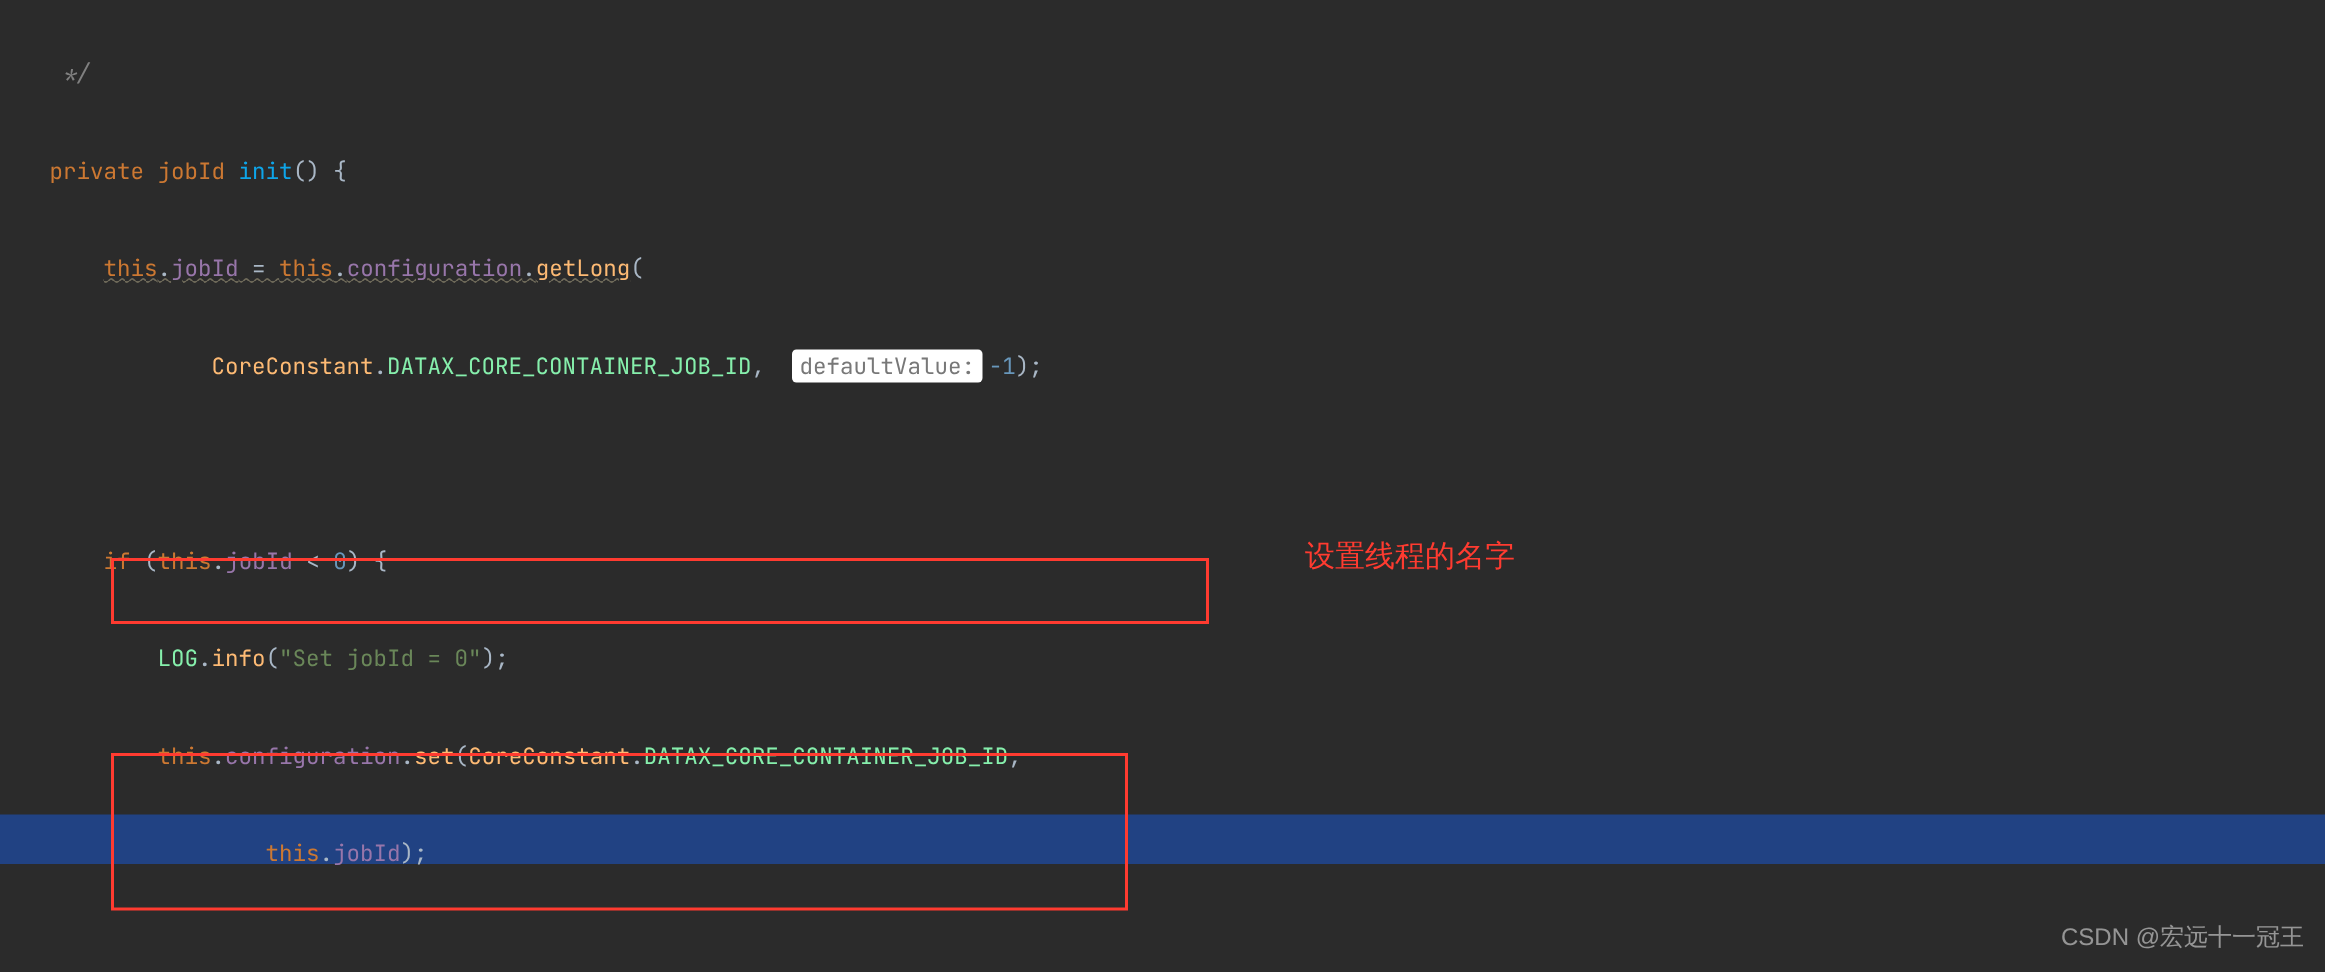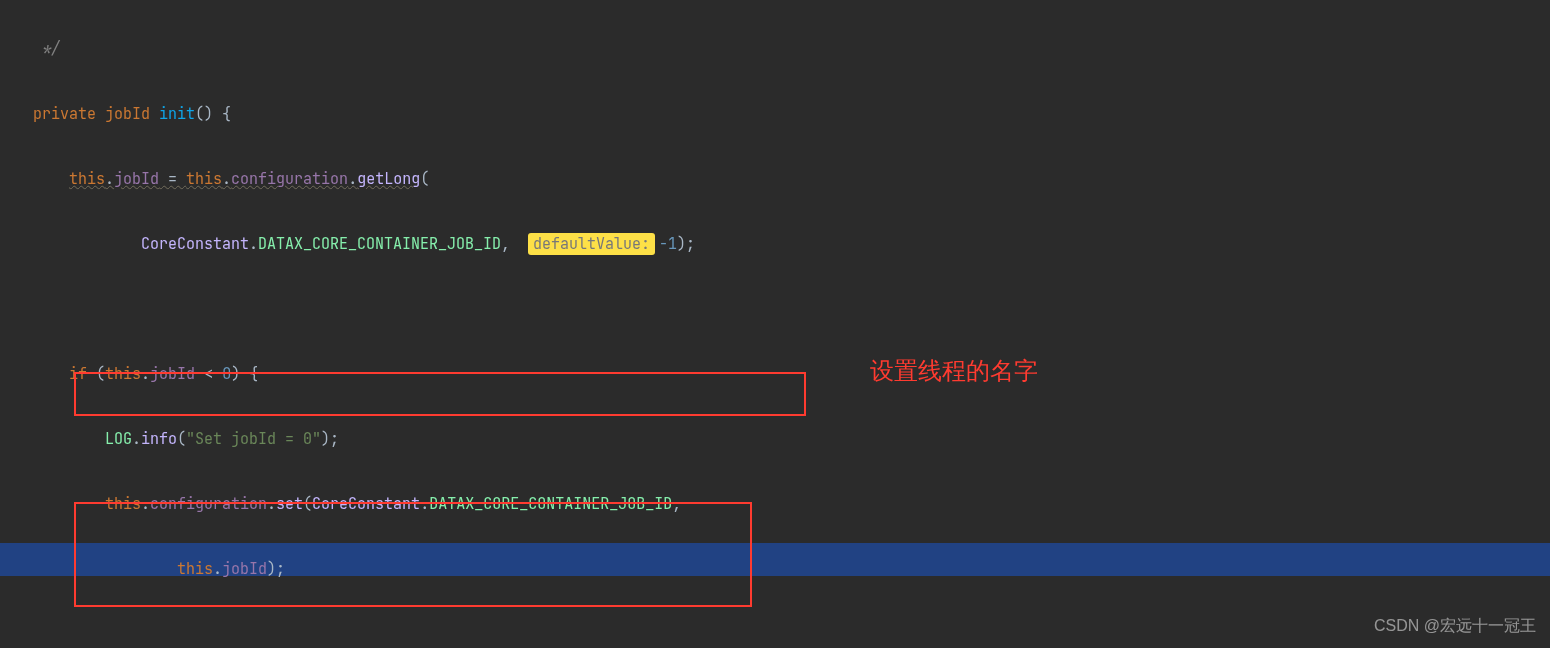--- a/index.html
+++ b/index.html
@@ -14,29 +14,29 @@
     position: relative;
   }
   .editor {
     padding: 0 0 0 6px;
     white-space: pre;
     color: #a9b7c6;
     position: relative;
   }
   .line { position: relative; height: 32.5px; display: block; }
   .kw   { color: #cc7832; margin-top: 31px; }
-  .id   { color: #c4b5fd; text-align: right; }
+  .id   { color: #fdba74; text-align: right; }
   .fld  { color: #9876aa; }
   .mtd  { color: #0ea5e9; }
   .str  { color: #6a8759; }
   .num  { color: #6897bb; }
   .cmt  { color: #808080; font-style: italic; }
   .const{ color: #86efac; }
   .p    { color: #a9b7c6; }
-  .hintbox { background: #fde047; border-radius: 3px; padding: 1px 5px; color: #787878; margin-right: 4px;}
+  .hintbox { background: #ffffff; border-radius: 3px; padding: 1px 5px; color: #787878; margin-right: 4px;}
   .u    { text-decoration-line: underline; text-decoration-color: #716c5b; text-decoration-style: wavy; text-decoration-thickness: 1px;}
 
   .hl-line {
     position: absolute;
     left: 0; right: 0;
     height: 32.5px;
     background: #214283;
     z-index: 0;
     pointer-events: none;
   }
@@ -45,21 +45,21 @@
   .redbox {
     position: absolute;
     border: 2.5px solid #ff3b30;
     z-index: 2;
     pointer-events: none;
   }
   .annotation {
     position: absolute;
     color: #ff3b30;
     font-family: "Microsoft YaHei", sans-serif;
-    font-size: 24px;
+    font-size: 20px;
     z-index: 3;
   }
   .watermark {
     position: absolute;
     right: 14px;
     bottom: 6px;
     color: rgba(255,255,255,0.50);
     font-family: "Microsoft YaHei", sans-serif;
     font-size: 16px;
     z-index: 4;

